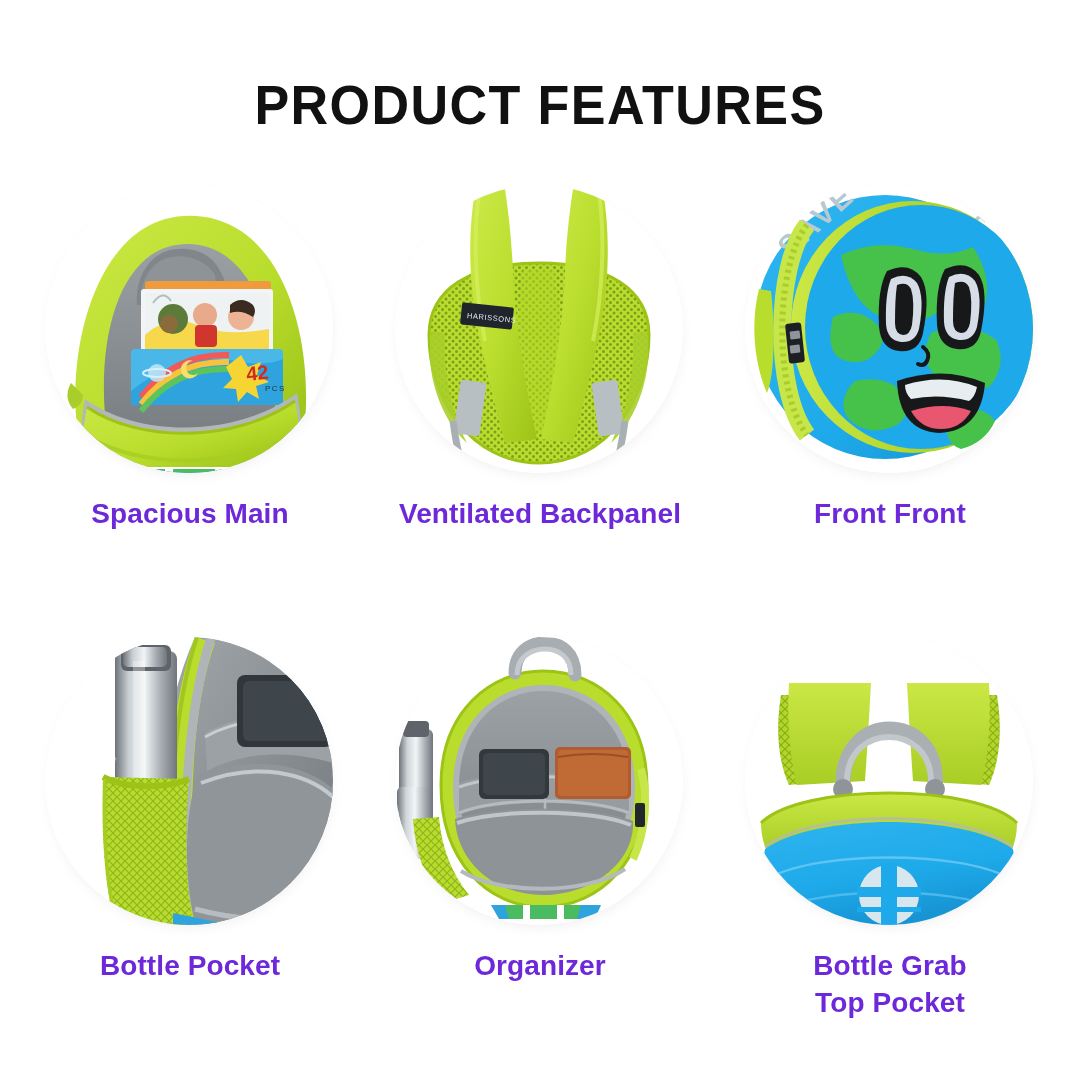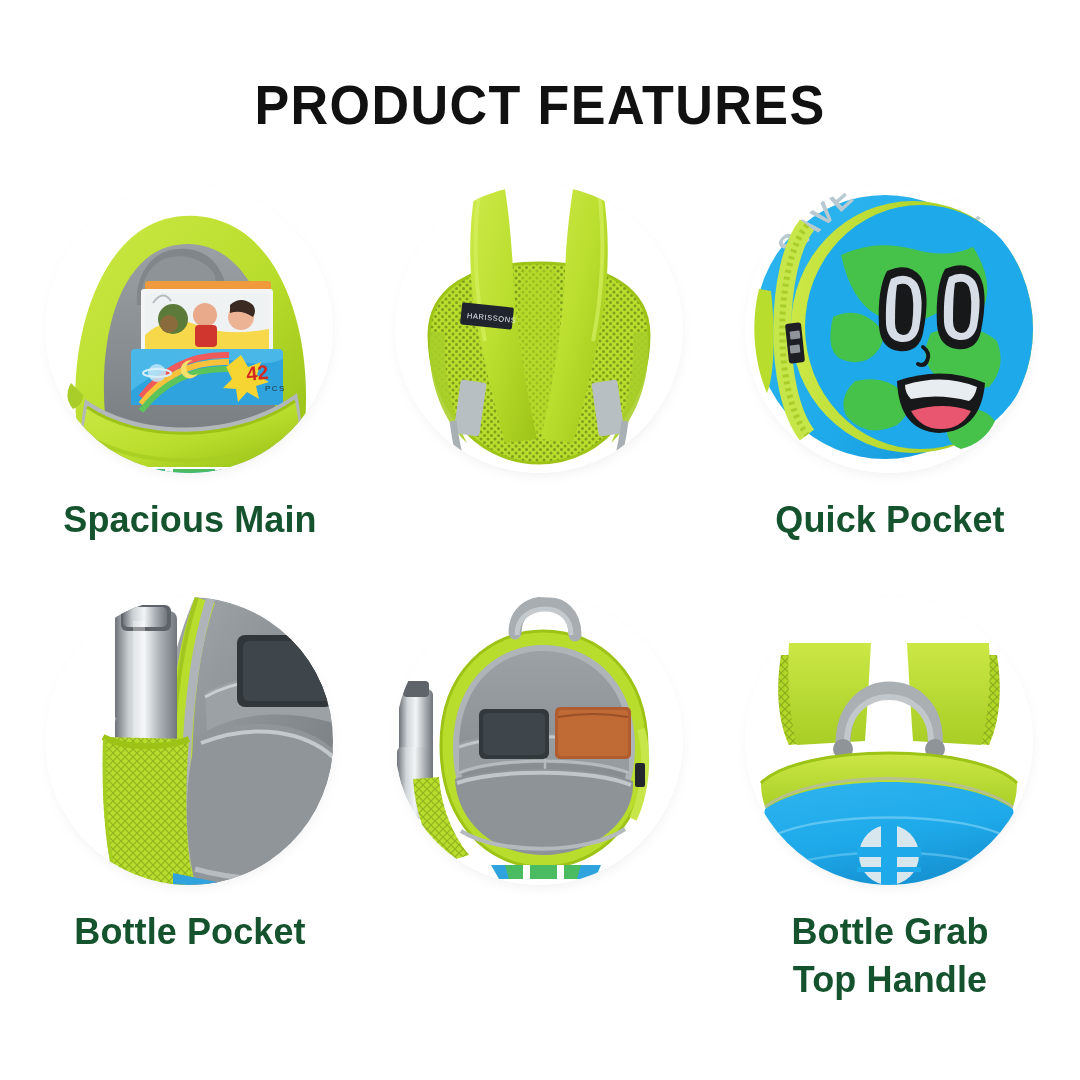--- a/index.html
+++ b/index.html
@@ -25,21 +25,21 @@
 
   .grid{
     position:absolute;top:182px;left:0;width:1080px;height:880px;
   }
   .cell{
     position:absolute;
     width:360px;
     text-align:center;
   }
   .cell.r0{top:0;}
-  .cell.r1{top:412px;}
+  .cell.r1{top:452px;}
   .cell.c0{left:10px;}
   .cell.c1{left:360px;}
   .cell.c2{left:710px;}
 
   .photo-wrap{
     position:relative;
     width:300px;height:300px;
     margin:0 auto;
   }
   .photo-shadow{
@@ -52,24 +52,24 @@
     position:absolute;left:5px;top:3px;
     width:288px;height:288px;
     border-radius:50%;
     overflow:hidden;
     background:#ffffff;
   }
   .photo svg{display:block;width:288px;height:288px;}
 
   .caption{
     margin-top:14px;
-    font-size:36px;
+    font-size:28px;
     font-weight:bold;
     line-height:1.32;
-    color:#14532d;
+    color:#6d28d9;
     letter-spacing:0.1px;
     font-family:"Liberation Sans", sans-serif;
   }
   .caption .l{display:block;}
 </style>
 </head>
 <body>
 
 <div class="page">
 
@@ -188,20 +188,23 @@
               <text x="72" y="135" font-family="Liberation Sans, sans-serif" font-size="7.5" fill="#e9ecef" letter-spacing="0.6" transform="rotate(6 92 131)">HARISSONS</text>
             </g>
 
             <rect x="62" y="196" width="26" height="54" rx="3" fill="#b8bfc3" transform="rotate(8 75 223)"></rect>
             <rect x="200" y="196" width="26" height="54" rx="3" fill="#b8bfc3" transform="rotate(-8 213 223)"></rect>
             <path d="M58 236 q4 30 10 48" stroke="#a9b0b4" stroke-width="7" fill="none"></path>
             <path d="M230 236 q-4 30 -10 48" stroke="#a9b0b4" stroke-width="7" fill="none"></path>
           </svg>
         </div>
       </div>
+      <div class="caption">
+        <span class="l">Ventilated Backpanel</span>
+      </div>
     </div>
 
     <div class="cell r0 c2">
       <div class="photo-wrap">
         <div class="photo-shadow"></div>
         <div class="photo">
           <svg viewBox="0 0 288 288" xmlns="http://www.w3.org/2000/svg">
             <defs>
               <linearGradient id="blueG3" x1="0" y1="0" x2="1" y2="1">
                 <stop offset="0%" stop-color="#2eb6f0"></stop>
@@ -256,21 +259,21 @@
             <path d="M62 40 C30 80 28 206 62 250" stroke="#a9ce2a" stroke-width="6" fill="none" stroke-dasharray="3 4"></path>
             <g>
               <rect x="42" y="138" width="16" height="40" rx="3" fill="#1d1f24" transform="rotate(-6 50 158)"></rect>
               <rect x="45" y="146" width="10" height="8" rx="1" fill="#8e949a" transform="rotate(-6 50 150)"></rect>
               <rect x="45" y="160" width="10" height="8" rx="1" fill="#8e949a" transform="rotate(-6 50 164)"></rect>
             </g>
           </svg>
         </div>
       </div>
       <div class="caption">
-        <span class="l">Quick Pocket</span>
+        <span class="l">Front Front</span>
       </div>
     </div>
 
     <div class="cell r1 c0">
       <div class="photo-wrap">
         <div class="photo-shadow"></div>
         <div class="photo">
           <svg viewBox="0 0 288 288" xmlns="http://www.w3.org/2000/svg">
             <defs>
               <linearGradient id="steelG" x1="0" y1="0" x2="1" y2="0">
@@ -391,20 +394,23 @@
             <path d="M246 132 C254 160 250 196 238 222" stroke="#c6e64a" stroke-width="8" fill="none"></path>
             <rect x="240" y="166" width="10" height="24" rx="2" fill="#23262b"></rect>
 
             <path d="M96 268 L206 268 L200 282 L104 282 Z" fill="#2fa3dd"></path>
             <path d="M110 268 L186 268 L182 282 L114 282 Z" fill="#4bbb62"></path>
             <rect x="128" y="268" width="7" height="14" fill="#ffffff"></rect>
             <rect x="162" y="268" width="7" height="14" fill="#ffffff"></rect>
           </svg>
         </div>
       </div>
+      <div class="caption">
+        <span class="l">Organizer</span>
+      </div>
     </div>
 
     <div class="cell r1 c2">
       <div class="photo-wrap">
         <div class="photo-shadow"></div>
         <div class="photo">
           <svg viewBox="0 0 288 288" xmlns="http://www.w3.org/2000/svg">
             <defs>
               <linearGradient id="limeG6" x1="0" y1="0" x2="0" y2="1">
                 <stop offset="0%" stop-color="#cbe745"></stop>
@@ -446,18 +452,18 @@
               <circle cx="144" cy="258" r="30" fill="#d8e7ee"></circle>
               <rect x="136" y="226" width="16" height="64" fill="#1eaaea"></rect>
               <rect x="112" y="250" width="64" height="10" fill="#1eaaea"></rect>
               <rect x="112" y="270" width="64" height="5" fill="#1eaaea"></rect>
             </g>
           </svg>
         </div>
       </div>
       <div class="caption">
         <span class="l">Bottle Grab</span>
-        <span class="l">Top Handle</span>
+        <span class="l">Top Pocket</span>
       </div>
     </div>
 
   </div>
 </div>
 
 </body></html>

